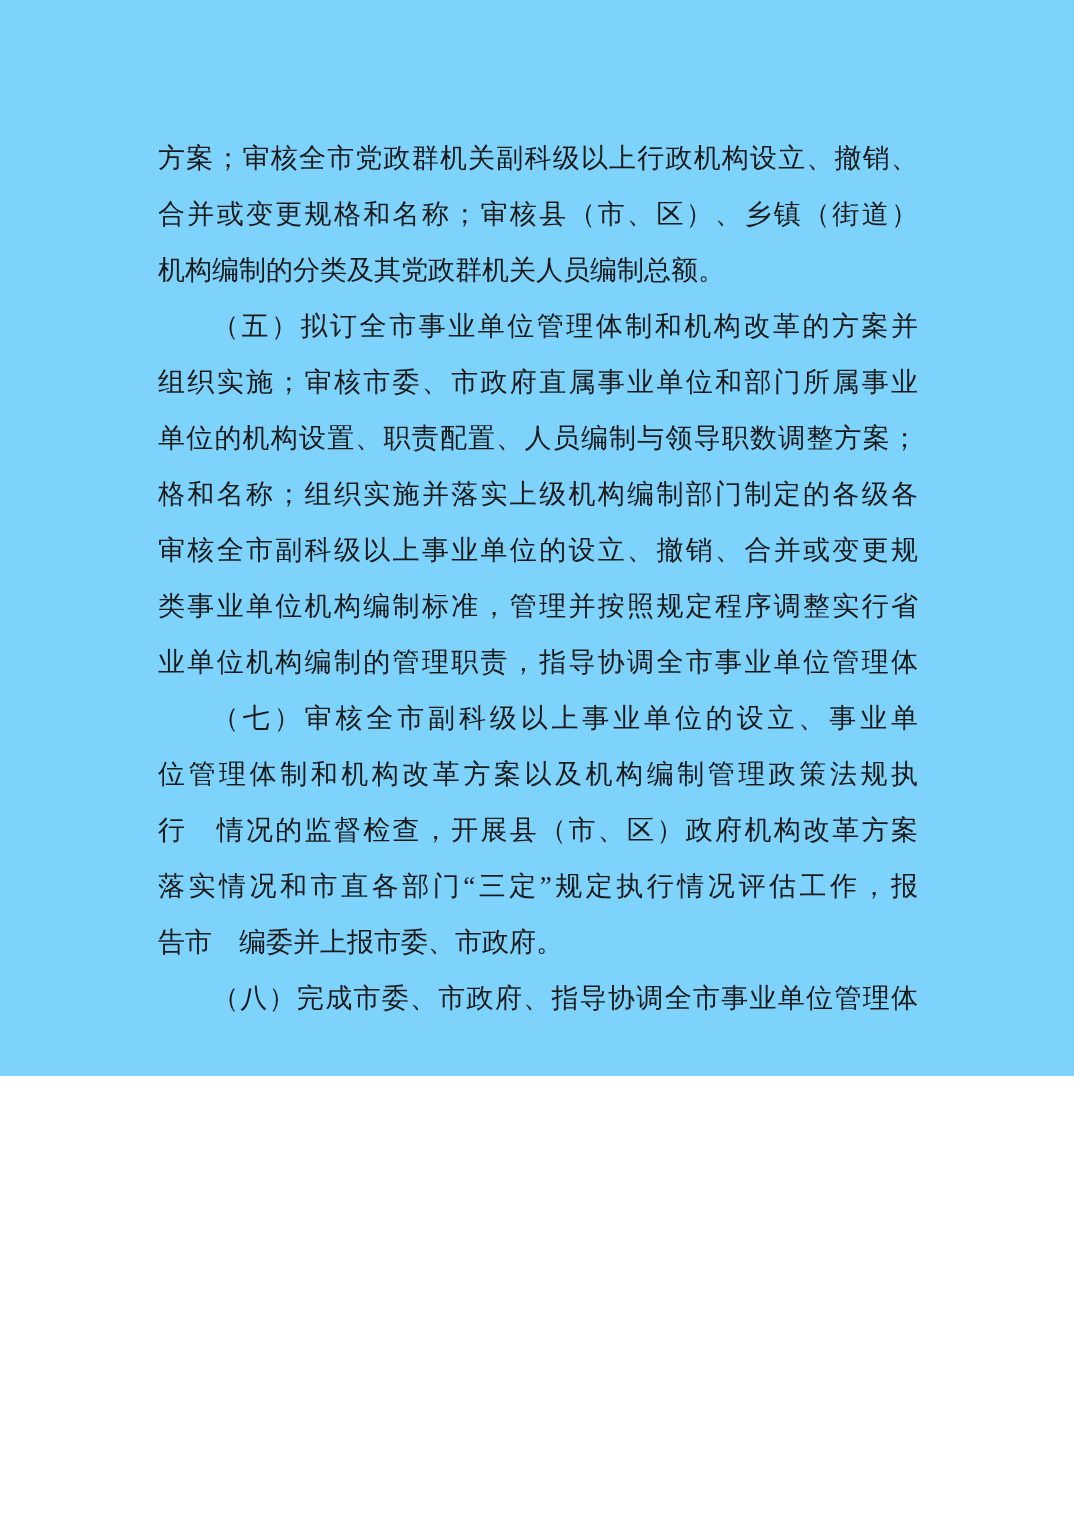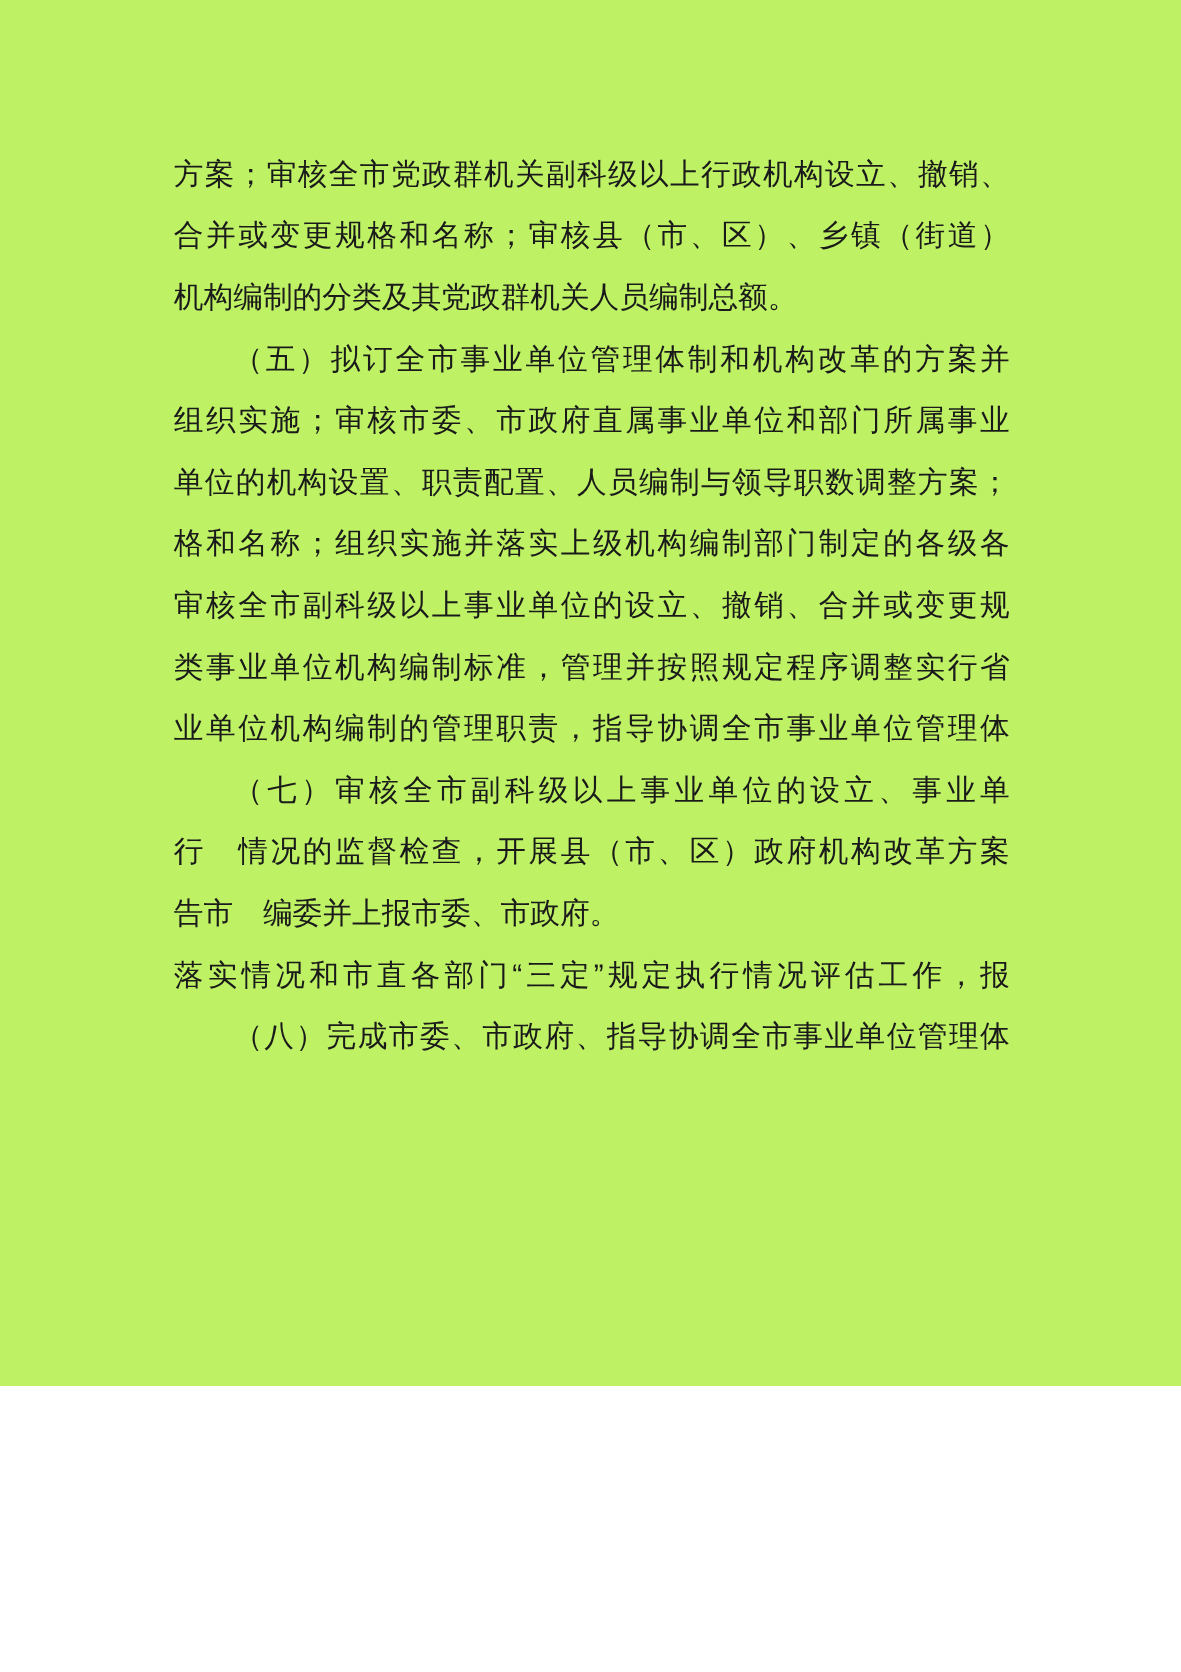--- a/index.html
+++ b/index.html
@@ -3,24 +3,24 @@
 <meta charset="utf-8">
 <style>
   html, body {
     margin: 0;
     padding: 0;
     background: #ffffff;
   }
   .page {
     position: relative;
     width: 1074px;
-    height: 1260px;
-    background: #bef264;
+    height: 1076px;
+    background: #7dd3fc;
     overflow: hidden;
-    font-family: Liberation Sans, sans-serif;
+    font-family: Liberation Serif, serif;
   }
   .text-body {
     position: absolute;
     left: 158px;
     top: 130px;
     width: 760px;
     color: #1a1a1a;
   }
   .para {
     margin: 0;
@@ -80,23 +80,24 @@
       <div class="ln">单位的机构设置、职责配置、人员编制与领导职数调整方案；</div>
       <div class="ln">格和名称；组织实施并落实上级机构编制部门制定的各级各</div>
       <div class="ln">审核全市副科级以上事业单位的设立、撤销、合并或变更规</div>
       <div class="ln">类事业单位机构编制标准，管理并按照规定程序调整实行省</div>
       <div class="ln">业单位机构编制的管理职责，指导协调全市事业单位管理体</div>
     </div>
 
 
     <div class="para">
       <div class="ln first">（七）审核全市副科级以上事业单位的设立、事业单</div>
+      <div class="ln">位管理体制和机构改革方案以及机构编制管理政策法规执</div>
       <div class="ln">行　情况的监督检查，开展县（市、区）政府机构改革方案</div>
+      <div class="ln">落实情况和市直各部门“三定”规定执行情况评估工作，报</div>
       <div class="ln end">告市　编委并上报市委、市政府。</div>
-      <div class="ln">落实情况和市直各部门“三定”规定执行情况评估工作，报</div>
     </div>
 
     <div class="para">
       <div class="ln first">（八）完成市委、市政府、指导协调全市事业单位管理体</div>
     </div>
 
   </div>
 
   <div class="page-footer">
     <span class="dash">—</span><span class="num">4</span><span class="dash">—</span>

